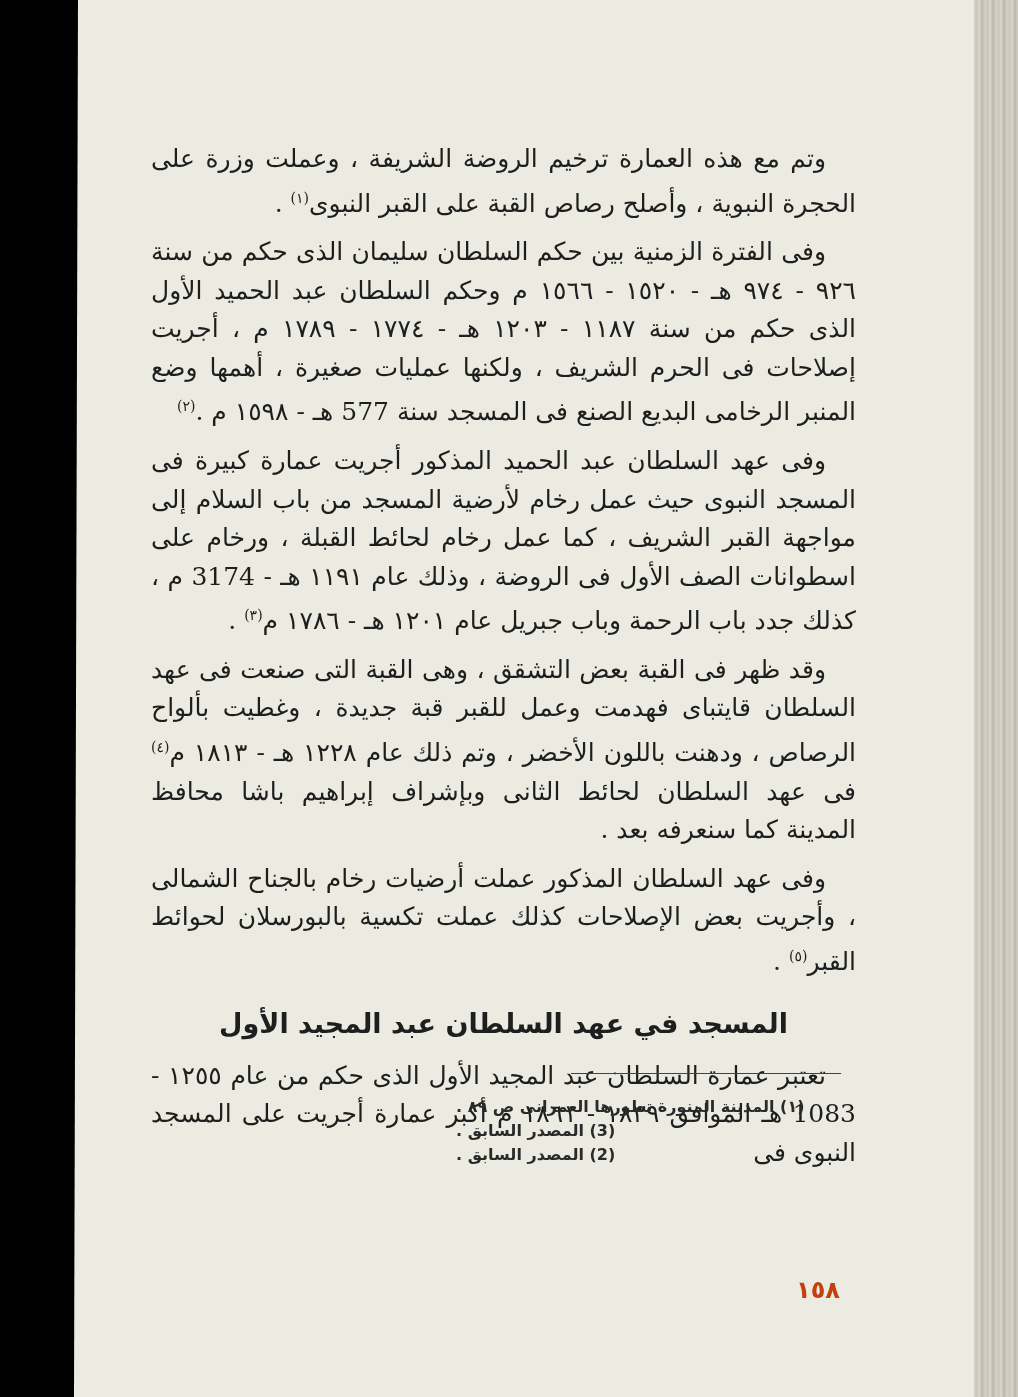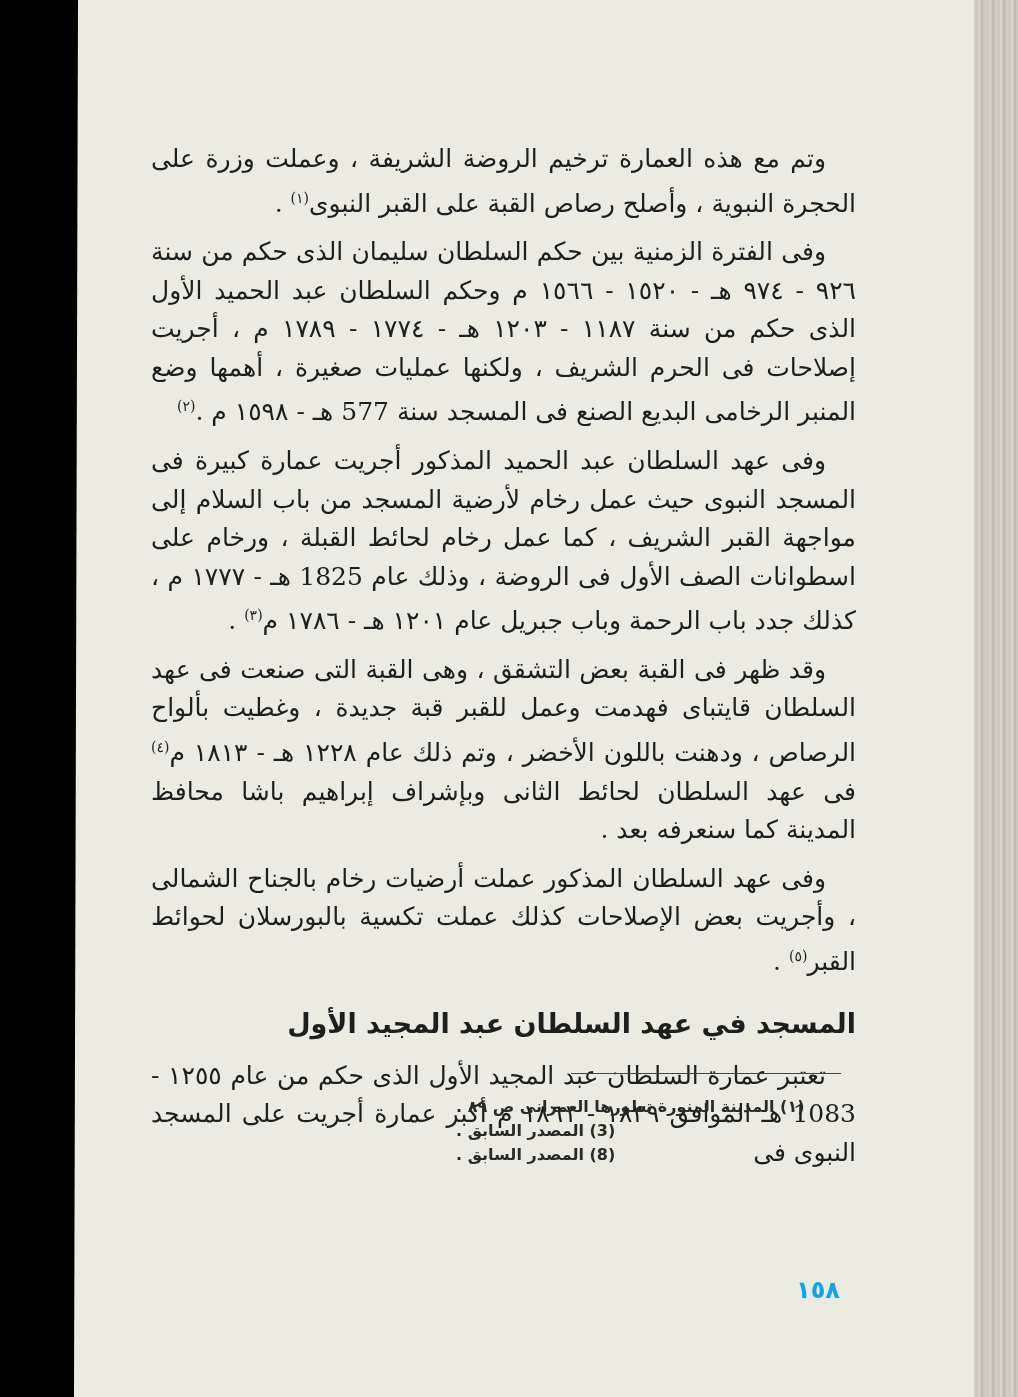--- a/index.html
+++ b/index.html
@@ -29,65 +29,65 @@
     position:absolute; left:135px; top:140px; width:705px;
     direction:rtl; text-align:justify; color:#1e1e1e;
   }
   .para {
     font-size:25px; line-height:38.5px; margin:0 0 10px 0;
     text-indent:30px;
   }
   sup { font-size:14px; }
   .section-heading {
     font-family:"DejaVu Sans", sans-serif; font-weight:bold;
-    font-size:27px; margin:26px 0 18px 0; text-align:right;
+    font-size:27px; margin:26px 0 18px 0; text-align:center;
   }
   .footnote-rule {
     position:absolute; left:555px; top:1073px; width:270px; height:1px;
     background:#444;
   }
   .footnotes {
     position:absolute; left:440px; top:1095px; width:385px;
     direction:rtl; text-align:left;
     font-family:"DejaVu Sans", sans-serif; font-weight:bold;
     font-size:16px; line-height:24px; color:#2a2a2a;
   }
   .footnote { white-space:nowrap; }
   .page-number {
     position:absolute; left:780px; top:1276px;
     font-family:"DejaVu Sans", sans-serif; font-weight:bold;
-    font-size:24px; color:#0ea5e9; direction:rtl;
+    font-size:24px; color:#c2410c; direction:rtl;
   }
 </style>
 </head>
 <body>
 
 <div class="page">
   <div class="paper"></div>
   <div class="page-edges"></div>
   <div class="page-edges-dark"></div>
 
   <div class="content">
     <p class="para"><span>وتم مع هذه العمارة ترخيم الروضة الشريفة ، وعملت وزرة على الحجرة النبوية ، وأصلح رصاص القبة على القبر النبوى</span><sup>(١)</sup><span> .</span></p>
 
     <p class="para"><span>وفى الفترة الزمنية بين حكم السلطان سليمان الذى حكم من سنة ٩٢٦ - ٩٧٤ هـ - ١٥٢٠ - ١٥٦٦ م وحكم السلطان عبد الحميد الأول الذى حكم من سنة ١١٨٧ - ١٢٠٣ هـ - ١٧٧٤ - ١٧٨٩ م ، أجريت إصلاحات فى الحرم الشريف ، ولكنها عمليات صغيرة ، أهمها وضع المنبر الرخامى البديع الصنع فى المسجد سنة 577 هـ - ١٥٩٨ م .</span><sup>(٢)</sup></p>
 
-    <p class="para"><span>وفى عهد السلطان عبد الحميد المذكور أجريت عمارة كبيرة فى المسجد النبوى حيث عمل رخام لأرضية المسجد من باب السلام إلى مواجهة القبر الشريف ، كما عمل رخام لحائط القبلة ، ورخام على اسطوانات الصف الأول فى الروضة ، وذلك عام 1825 هـ - ١٧٧٧ م ، كذلك جدد باب الرحمة وباب جبريل عام ١٢٠١ هـ - ١٧٨٦ م</span><sup>(٣)</sup><span> .</span></p>
+    <p class="para"><span>وفى عهد السلطان عبد الحميد المذكور أجريت عمارة كبيرة فى المسجد النبوى حيث عمل رخام لأرضية المسجد من باب السلام إلى مواجهة القبر الشريف ، كما عمل رخام لحائط القبلة ، ورخام على اسطوانات الصف الأول فى الروضة ، وذلك عام ١١٩١ هـ - 3174 م ، كذلك جدد باب الرحمة وباب جبريل عام ١٢٠١ هـ - ١٧٨٦ م</span><sup>(٣)</sup><span> .</span></p>
 
     <p class="para"><span>وقد ظهر فى القبة بعض التشقق ، وهى القبة التى صنعت فى عهد السلطان قايتباى فهدمت وعمل للقبر قبة جديدة ، وغطيت بألواح الرصاص ، ودهنت باللون الأخضر ، وتم ذلك عام ١٢٢٨ هـ - ١٨١٣ م</span><sup>(٤)</sup><span> فى عهد السلطان لحائط الثانى وبإشراف إبراهيم باشا محافظ المدينة كما سنعرفه بعد .</span></p>
 
     <p class="para"><span>وفى عهد السلطان المذكور عملت أرضيات رخام بالجناح الشمالى ، وأجريت بعض الإصلاحات كذلك عملت تكسية بالبورسلان لحوائط القبر</span><sup>(٥)</sup><span> .</span></p>
 
     <h2 class="section-heading">المسجد في عهد السلطان عبد المجيد الأول</h2>
 
     <p class="para">تعتبر عمارة السلطان عبد المجيد الأول الذى حكم من عام ١٢٥٥ - 1083 هـ الموافق ١٨٣٩ - ١٨٦١ م أكبر عمارة أجريت على المسجد النبوى فى</p>
   </div>
 
   <div class="footnote-rule"></div>
 
   <div class="footnotes">
     <div class="footnote">(١) المدينة المنورة تطورها العمرانى ص ٨٩ .</div>
     <div class="footnote">(3) المصدر السابق .</div>
-    <div class="footnote">(8) المصدر السابق .</div>
+    <div class="footnote">(2) المصدر السابق .</div>
   </div>
 
   <div class="page-number">١٥٨</div>
 </div>
 
 </body></html>

